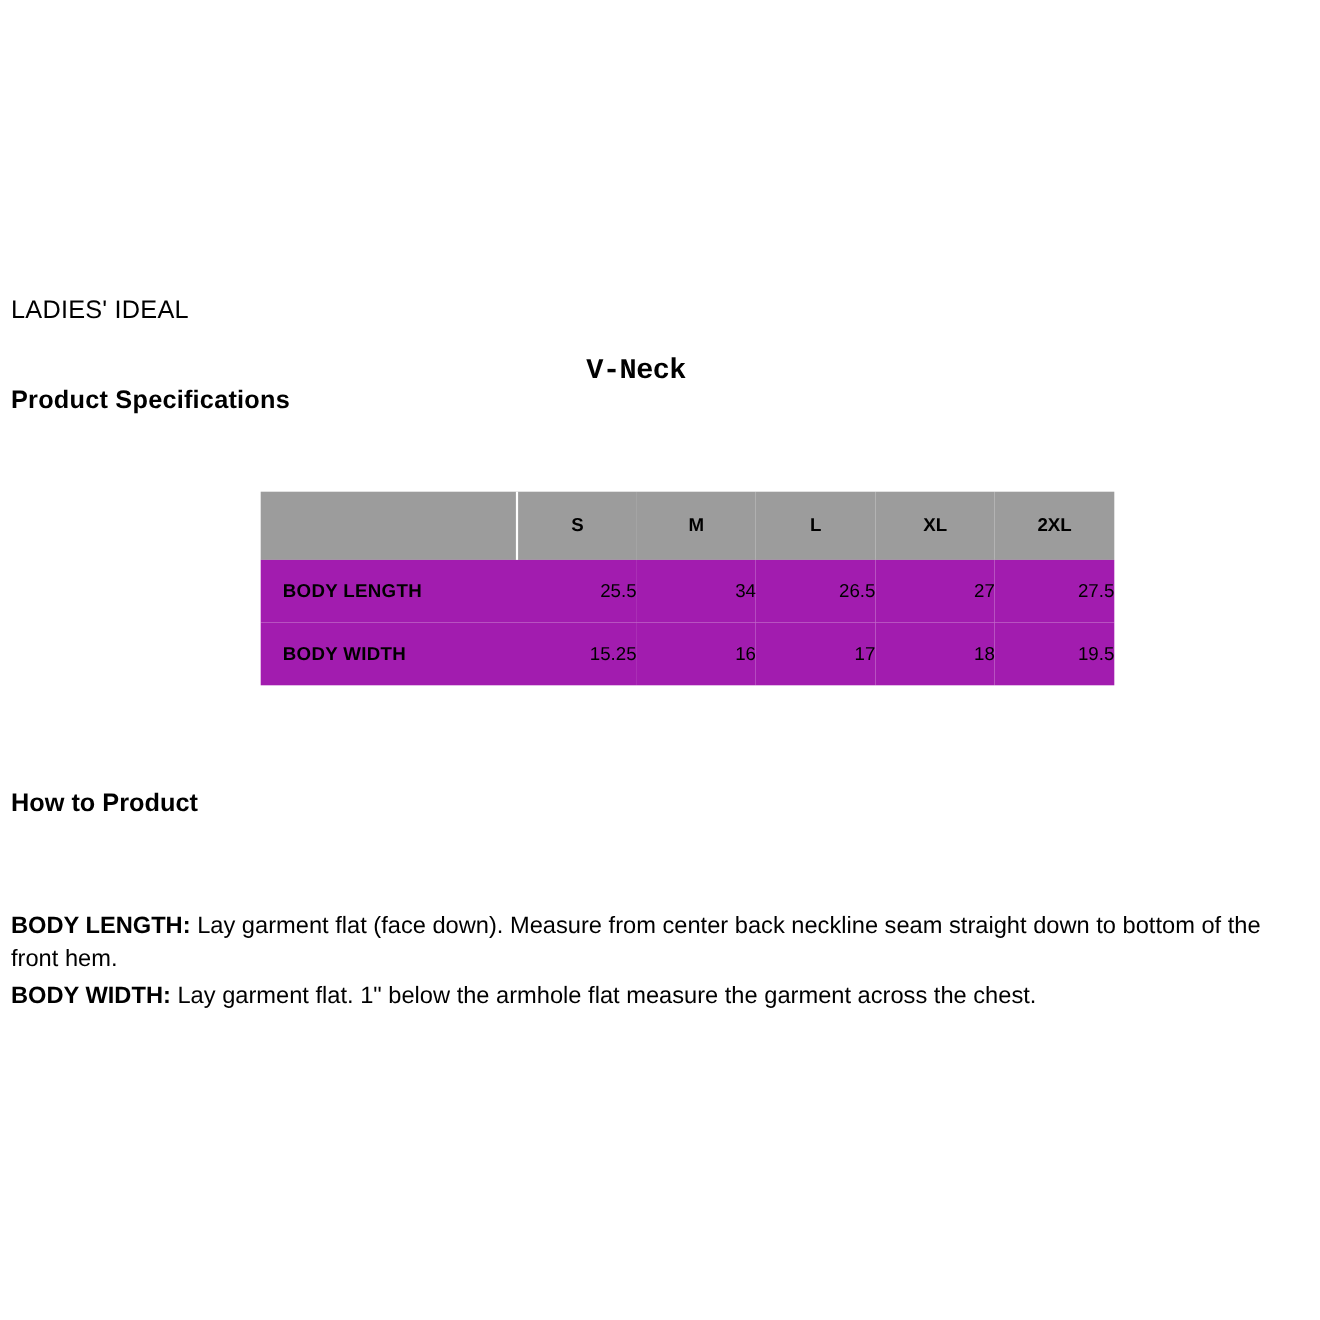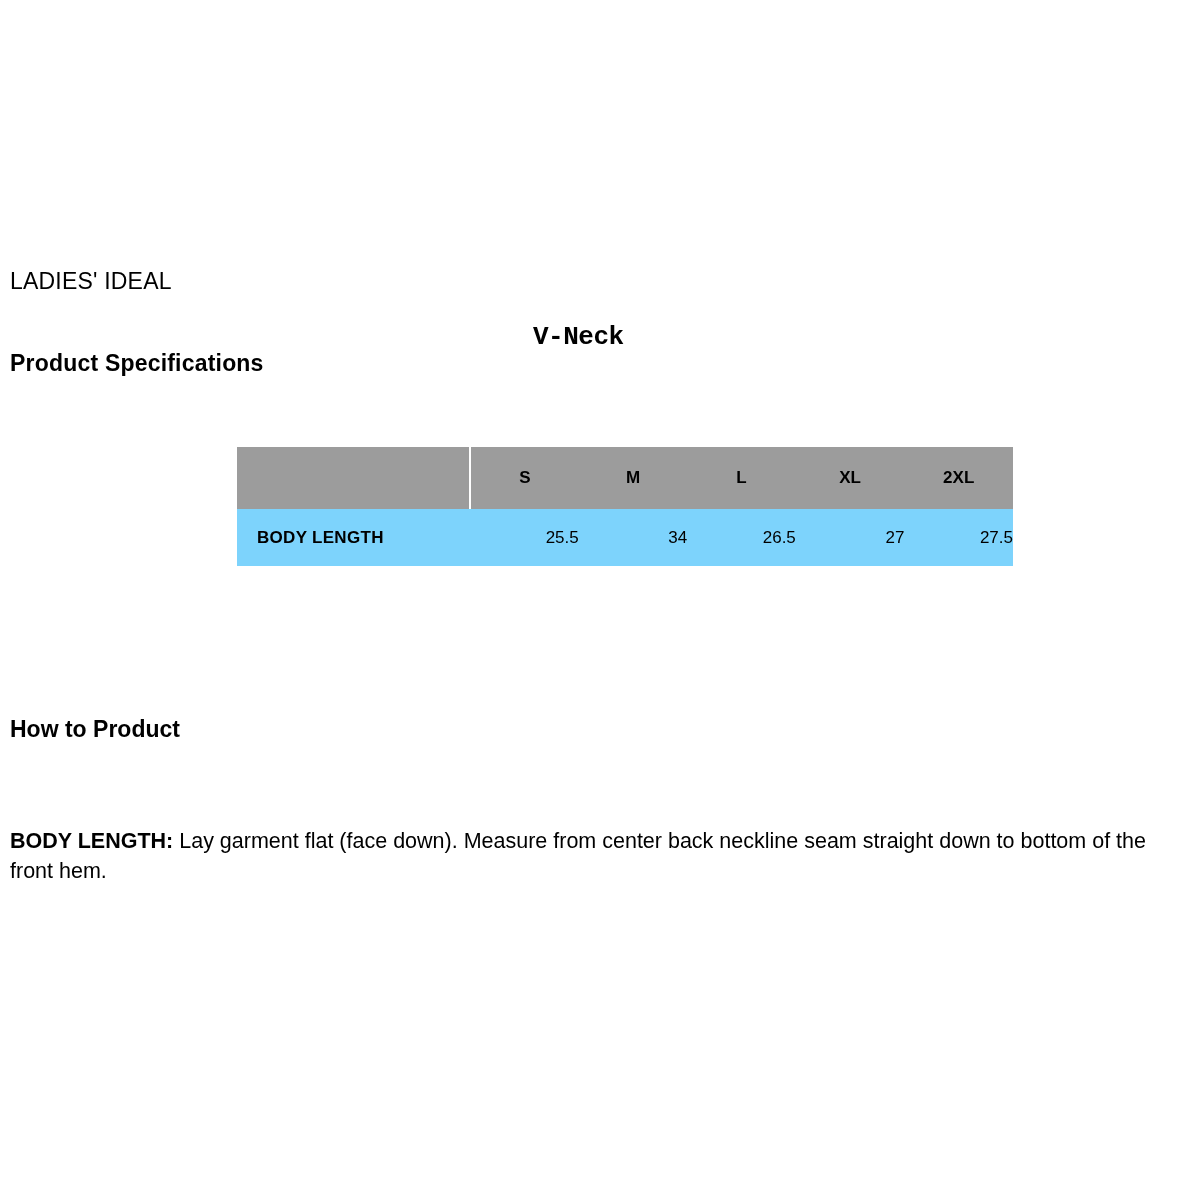--- a/index.html
+++ b/index.html
@@ -76,21 +76,21 @@
   }
   .spec-table thead th.row-head-cell {
     text-align: left;
     padding-left: 20px;
   }
   .spec-table thead th.divider {
     border-left: 2px solid #ffffff;
   }
   .spec-table tbody tr {
     height: 57px;
-    background: #7dd3fc;
+    background: #a21caf;
   }
   .spec-table tbody td {
     font-size: 17px;
     text-align: right;
     vertical-align: middle;
   }
   .spec-table tbody td.row-label {
     text-align: left;
     font-weight: bold;
     padding-left: 20px;
@@ -154,24 +154,35 @@
     </thead>
     <tbody>
       <tr>
         <td class="row-label">BODY LENGTH</td>
         <td>25.5</td>
         <td>34</td>
         <td>26.5</td>
         <td>27</td>
         <td>27.5</td>
       </tr>
+      <tr>
+        <td class="row-label">BODY WIDTH</td>
+        <td>15.25</td>
+        <td>16</td>
+        <td>17</td>
+        <td>18</td>
+        <td>19.5</td>
+      </tr>
     </tbody>
   </table>
 
   <div class="howto-title">How to Product</div>
 
   <div class="measure-block">
     <p class="measure-para">
       <b>BODY LENGTH:</b><span> Lay garment flat (face down). Measure from center back neckline seam straight down to bottom of the front hem.</span>
     </p>
+    <p class="measure-para">
+      <b>BODY WIDTH:</b><span> Lay garment flat. 1" below the armhole flat measure the garment across the chest.</span>
+    </p>
   </div>
 
 </div>
 
 </body></html>

